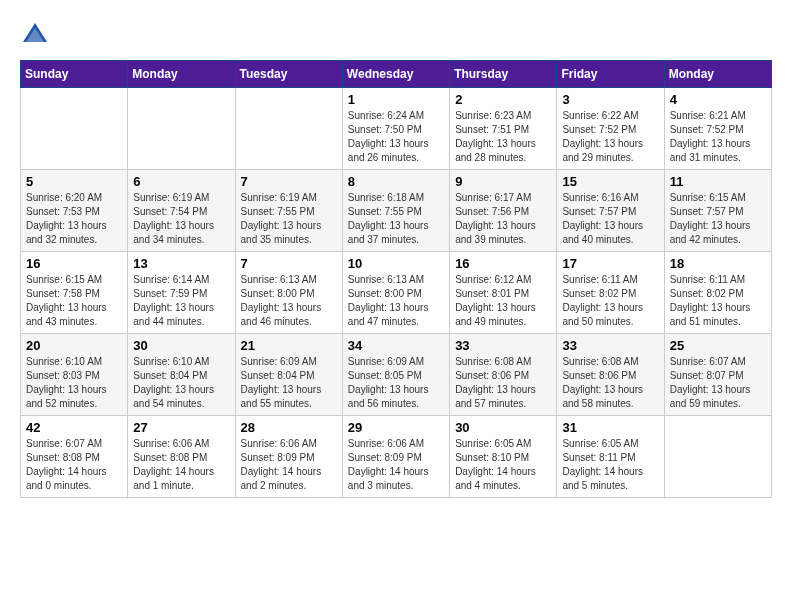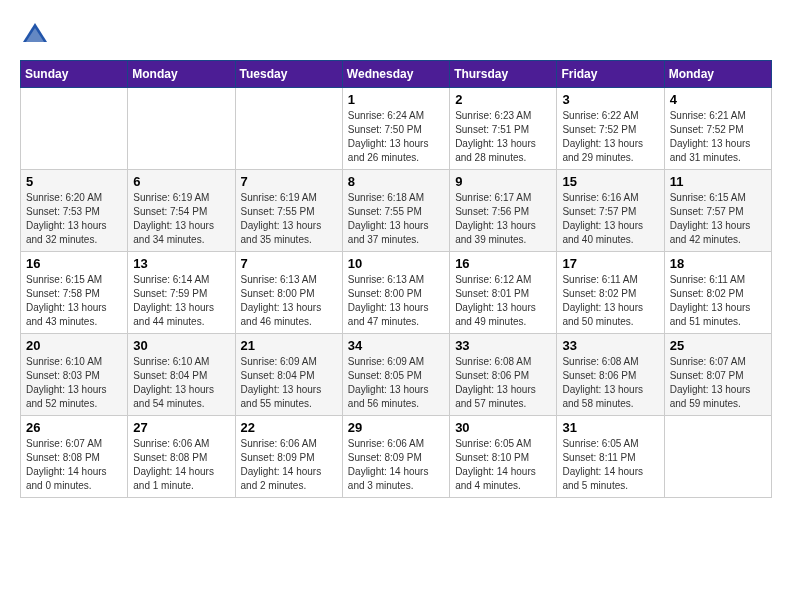--- a/index.html
+++ b/index.html
@@ -231,29 +231,29 @@
           <span class="day-num">33</span>
           <div class="day-info">Sunrise: 6:08 AM<br>Sunset: 8:06 PM<br>Daylight: 13 hours and 58 minutes.</div>
         </td>
         <td>
           <span class="day-num">25</span>
           <div class="day-info">Sunrise: 6:07 AM<br>Sunset: 8:07 PM<br>Daylight: 13 hours and 59 minutes.</div>
         </td>
       </tr>
       <tr>
         <td>
-          <span class="day-num">26</span>
+          <span class="day-num">42</span>
           <div class="day-info">Sunrise: 6:07 AM<br>Sunset: 8:08 PM<br>Daylight: 14 hours and 0 minutes.</div>
         </td>
         <td>
           <span class="day-num">27</span>
           <div class="day-info">Sunrise: 6:06 AM<br>Sunset: 8:08 PM<br>Daylight: 14 hours and 1 minute.</div>
         </td>
         <td>
-          <span class="day-num">22</span>
+          <span class="day-num">28</span>
           <div class="day-info">Sunrise: 6:06 AM<br>Sunset: 8:09 PM<br>Daylight: 14 hours and 2 minutes.</div>
         </td>
         <td>
           <span class="day-num">29</span>
           <div class="day-info">Sunrise: 6:06 AM<br>Sunset: 8:09 PM<br>Daylight: 14 hours and 3 minutes.</div>
         </td>
         <td>
           <span class="day-num">30</span>
           <div class="day-info">Sunrise: 6:05 AM<br>Sunset: 8:10 PM<br>Daylight: 14 hours and 4 minutes.</div>
         </td>

